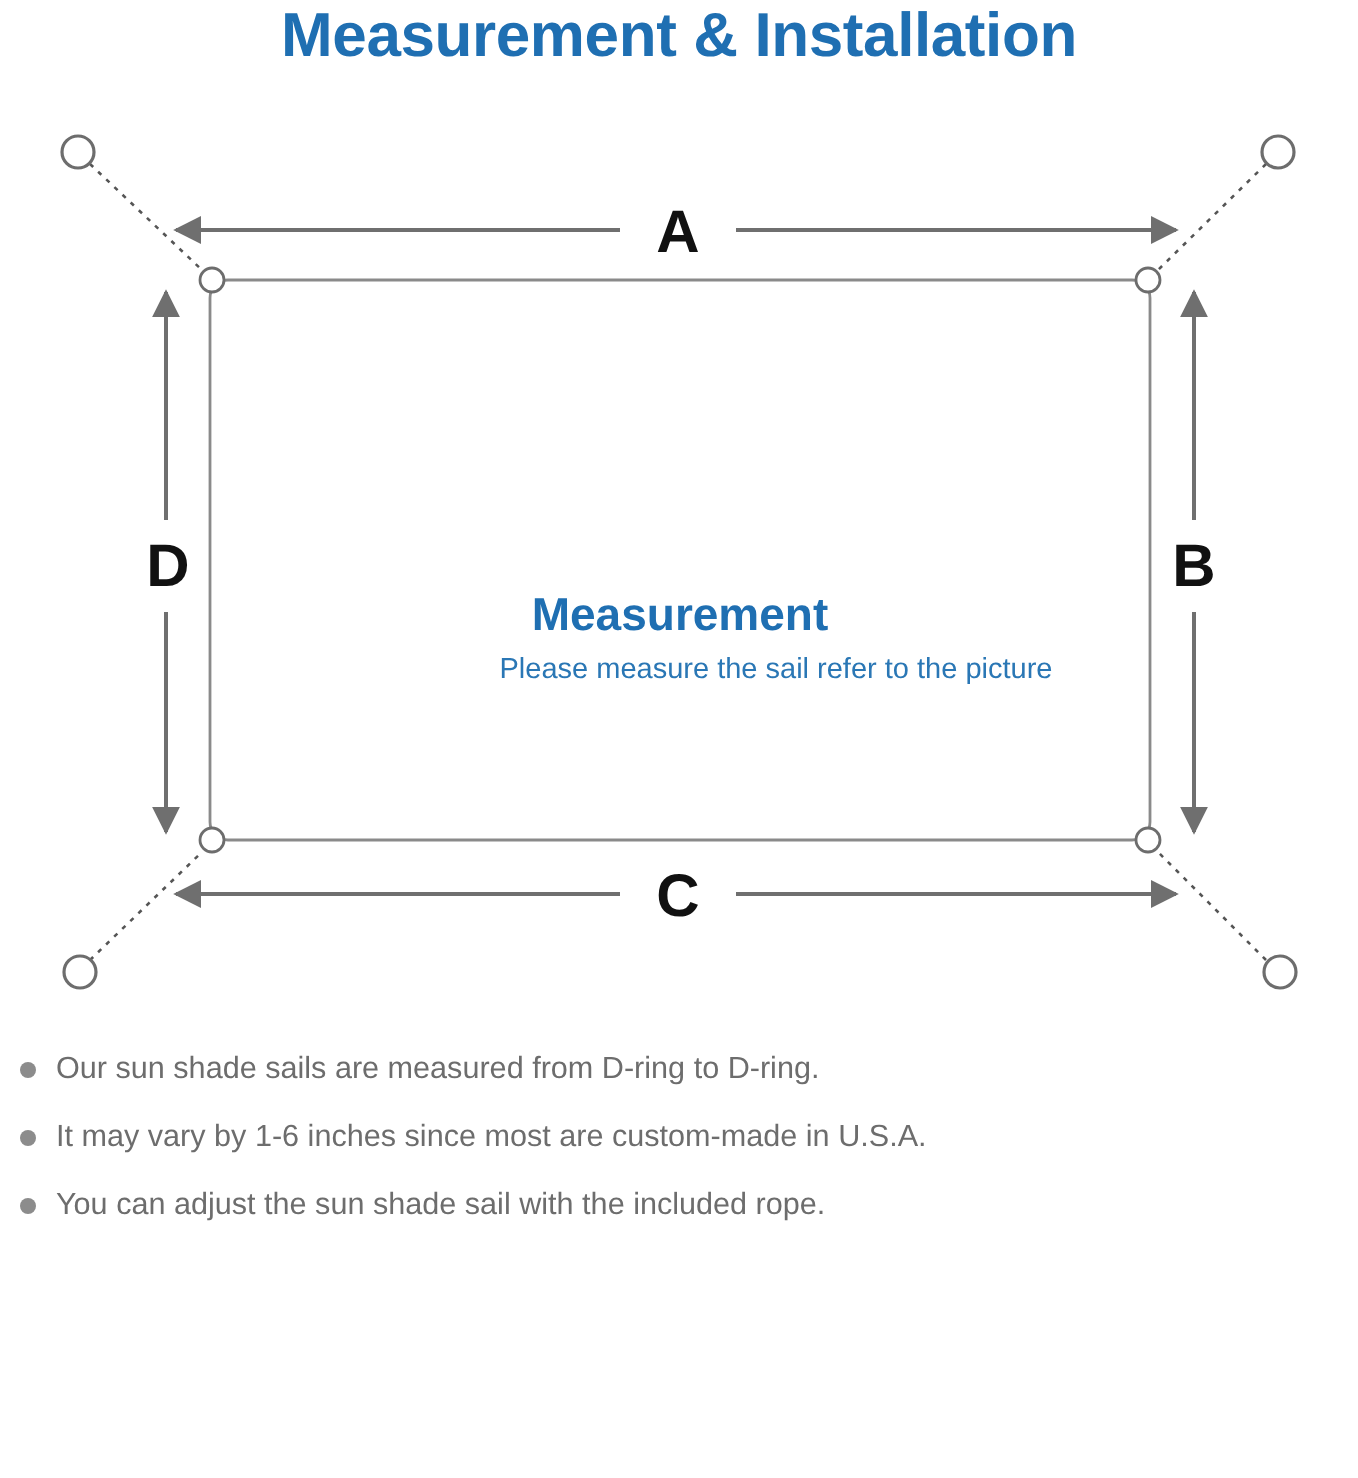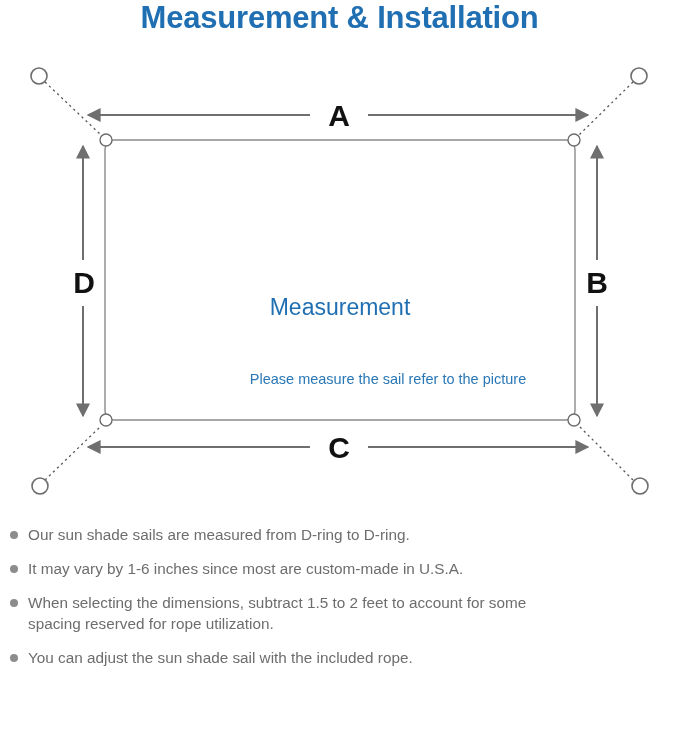--- a/index.html
+++ b/index.html
@@ -45,35 +45,34 @@
 
   
   #sail-title {
     position: absolute;
     left: 105px;
     top: 244px;
     width: 470px;
     text-align: center;
     color: #1f6fb2;
     font-size: 23px;
-    font-weight: normal;
+    font-weight: bold;
     line-height: 30px;
     white-space: nowrap;
   }
   #sail-sub {
     position: absolute;
     left: 105px;
     top: 277px;
     width: 566px;
     text-align: center;
     color: #2a77b5;
     font-size: 14.5px;
     line-height: 20px;
     white-space: nowrap;
-    margin-top: 44px;
   }
 
   
   #notes {
     position: absolute;
     left: 0;
     top: 524px;
     width: 566px;
   }
   .note {
@@ -171,19 +170,15 @@
   <div class="note">
     <span class="bullet"></span>
     <span class="note-text">Our sun shade sails are measured from D-ring to D-ring.</span>
   </div>
   <div class="note">
     <span class="bullet"></span>
     <span class="note-text">It may vary by 1-6 inches since most are custom-made in U.S.A.</span>
   </div>
   <div class="note">
     <span class="bullet"></span>
-    <span class="note-text">When selecting the dimensions, subtract 1.5 to 2 feet to account for some spacing reserved for rope utilization.</span>
-  </div>
-  <div class="note">
-    <span class="bullet"></span>
     <span class="note-text">You can adjust the sun shade sail with the included rope.</span>
   </div>
 </div>
 
 </body></html>

